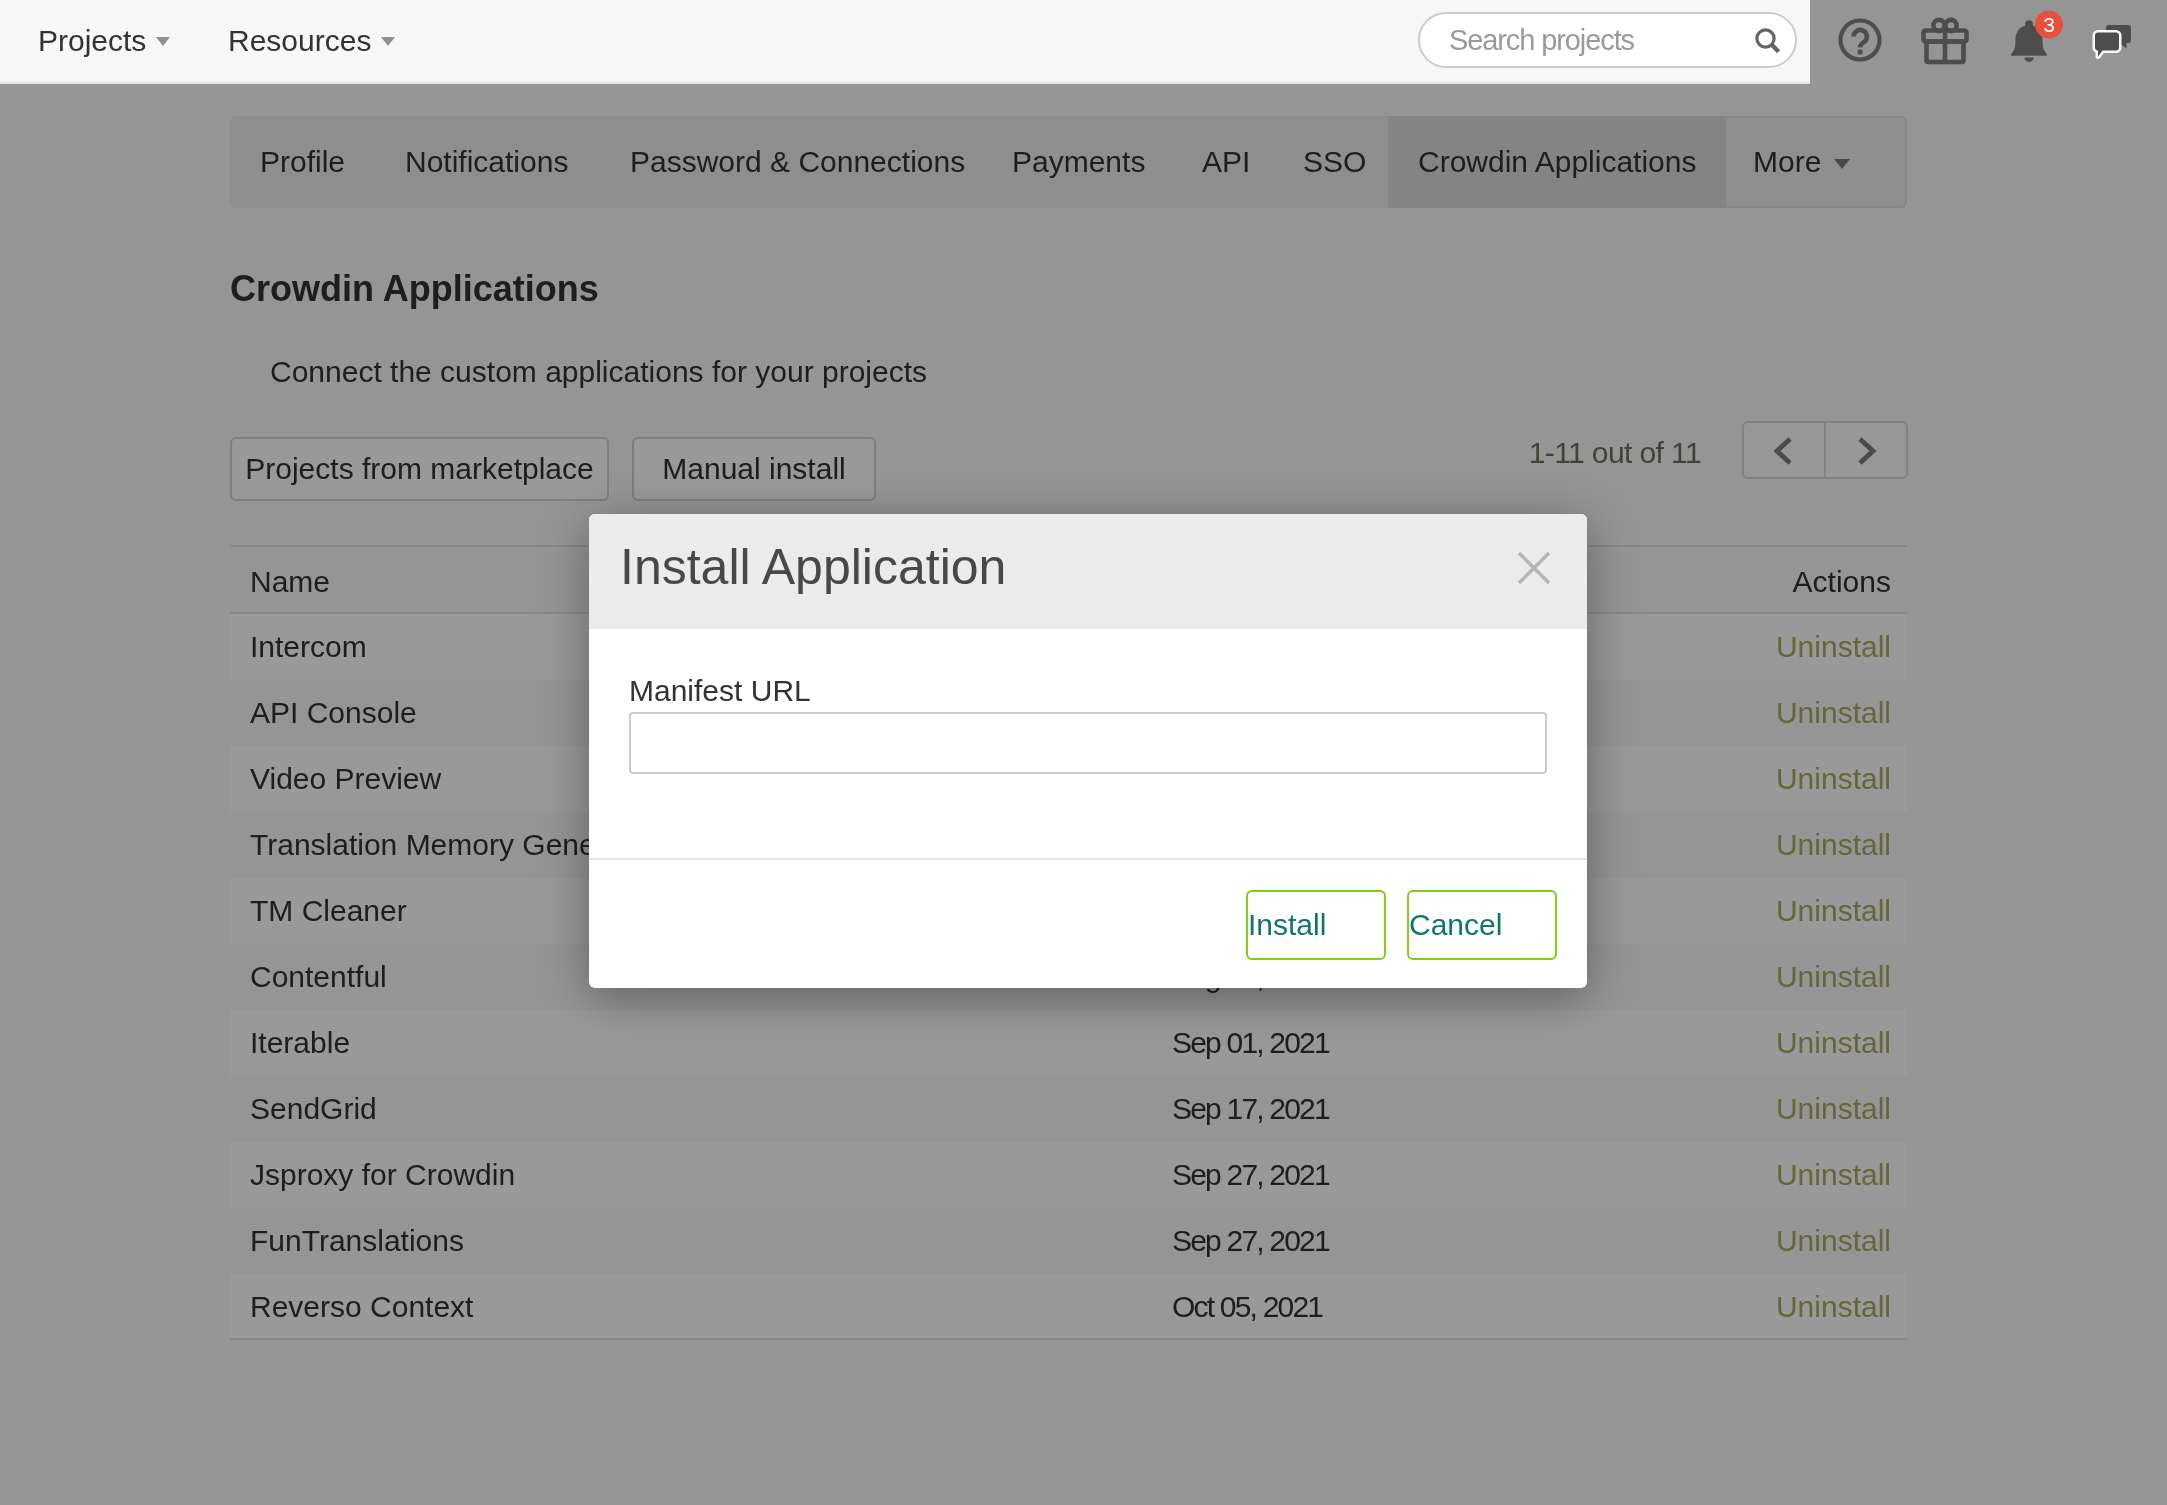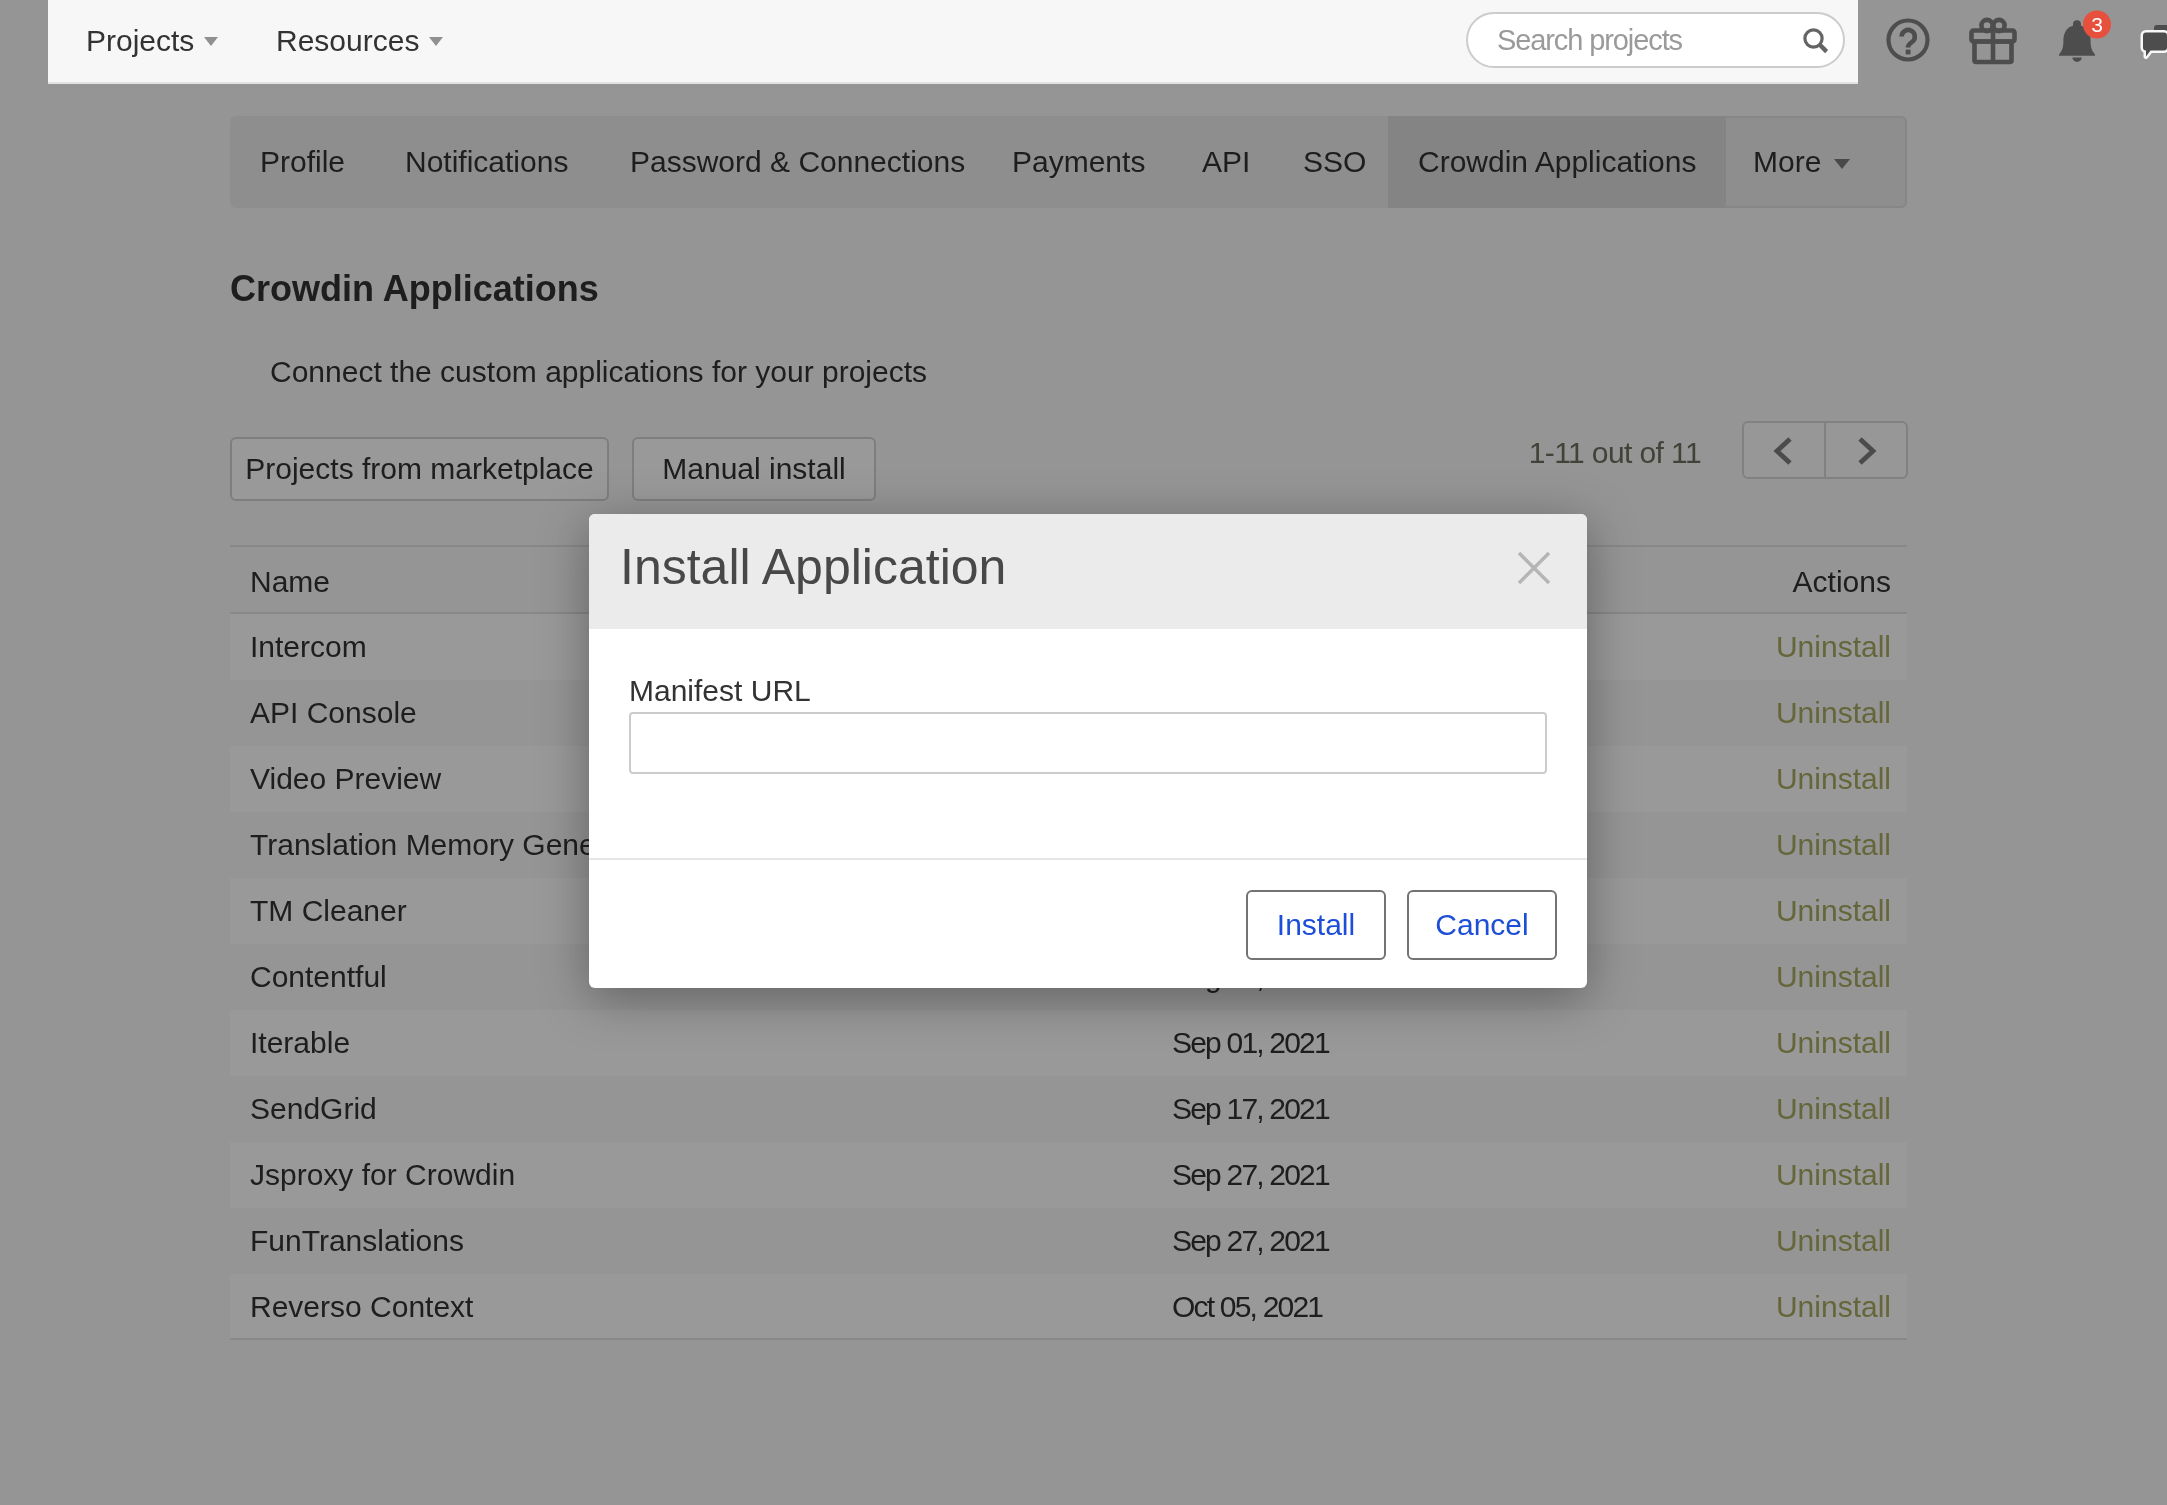--- a/index.html
+++ b/index.html
@@ -3,21 +3,21 @@
 <meta charset="utf-8">
 <style>
   * { margin:0; padding:0; box-sizing:border-box; }
   html,body { width:2167px; height:1505px; overflow:hidden; }
   body { font-family:"Liberation Sans", sans-serif; background:#f9f9f9; position:relative; }
 
   
   .overlay { position:absolute; left:0; top:0; width:2167px; height:1505px; background:rgba(0,0,0,0.40); z-index:10; }
 
   
-  .navbar { position:absolute; left:0; top:0; width:1810px; height:84px; background:#f7f7f7; border-bottom:2px solid #e2e2e2; z-index:30;margin-left:48px; }
+  .navbar { position:absolute; left:0; top:0; width:1810px; height:84px; background:#f7f7f7; border-bottom:2px solid #e2e2e2; z-index:30; }
   .nav-item { position:absolute; top:0; height:82px; line-height:82px; font-size:30px; color:#333; }
   .caret { display:inline-block; width:0; height:0; border-left:7px solid transparent; border-right:7px solid transparent; border-top:9px solid #909090; vertical-align:middle; margin-left:10px; margin-top:-4px; }
   .search { position:absolute; left:1418px; top:12px; width:379px; height:56px; border:2px solid #ccc; border-radius:28px; background:#fff; }
   .search .ph { position:absolute; left:29px; top:0; line-height:52px; font-size:29px; color:#9a9a9a; letter-spacing:-1.1px; }
   .nav-ico { position:absolute; top:0; }
 
   
   .content { position:absolute; left:0; top:0; width:2167px; height:1166px; z-index:1; }
 
   .tabbar { position:absolute; left:230px; top:116px; width:1677px; height:92px; background:#ededed; border-radius:6px; }
@@ -46,21 +46,21 @@
   .cact  { position:absolute; right:16px; top:0; line-height:66px; color:#a8ab60; }
 
   
   .modal { position:absolute; left:589px; top:514px; width:998px; height:474px; background:#fff; border-radius:6px; box-shadow:0 10px 50px rgba(0,0,0,0.35); z-index:20; }
   .mhead { position:absolute; left:0; top:0; width:998px; height:115px; background:#ebebeb; border-radius:6px 6px 0 0; }
   .mtitle { position:absolute; left:31px; top:0; line-height:106px; font-size:50px; color:#484848; }
   .mclose { position:absolute; left:945px; top:54px; }
   .mlabel { position:absolute; left:40px; top:160px; font-size:30px; color:#333; }
   .minput { position:absolute; left:40px; top:198px; width:918px; height:62px; border:2px solid #ccc; border-radius:4px; background:#fff; }
   .mdiv { position:absolute; left:0; top:344px; width:998px; height:0; border-top:2px solid #e5e5e5; }
-  .mbtn { position:absolute; top:376px; height:70px; line-height:66px; background:#fff; border:2px solid #737373; border-radius:6px; font-size:30px; color:#1d4ed8; text-align:center; }
+  .mbtn { position:absolute; top:376px; height:70px; line-height:66px; background:#fff; border:2px solid #84cc16; border-radius:6px; font-size:30px; color:#0f766e; text-align:left; }
 </style>
 </head>
 <body>
 
 <div class="content">
   <div class="tabbar">
     <div class="tab" style="left:0; padding:0 30px;">Profile</div>
     <div class="tab" style="left:145px; padding:0 30px;">Notifications</div>
     <div class="tab" style="left:752px; padding:0 30px;">Payments</div>
     <div class="tab" style="left:370px; padding:0 30px;">Password &amp; Connections</div>

